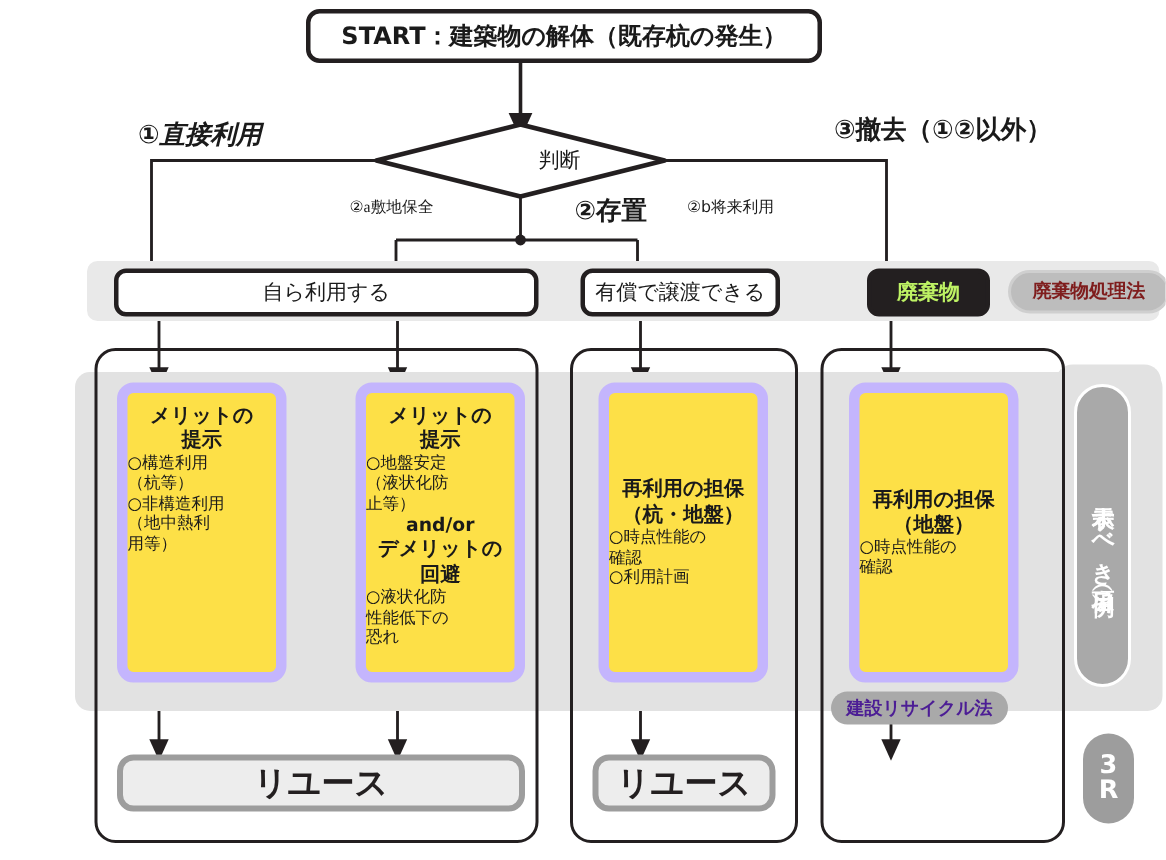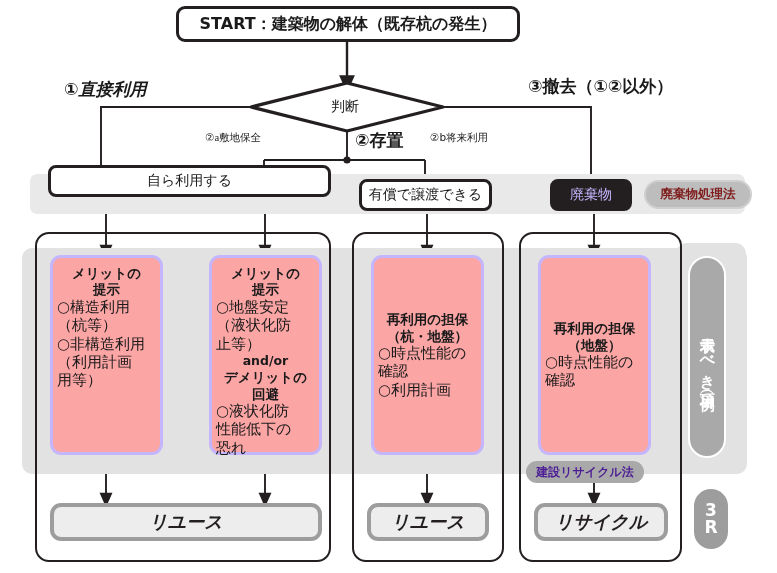--- a/index.html
+++ b/index.html
@@ -3,21 +3,21 @@
 <meta charset="utf-8">
 <style>
   html,body{margin:0;padding:0;background:#ffffff;}
   body{
     width:777px;height:573px;position:relative;overflow:hidden;
     font-family:"DejaVu Sans","Liberation Sans",sans-serif;
     color:#1a1a1a;
   }
   #stage{position:absolute;left:0;top:0;width:777px;height:573px;}
   svg.layer{position:absolute;left:0;top:0;width:777px;height:573px;}
-  .node{position:absolute;box-sizing:border-box;}
+  .node{position:absolute;box-sizing:border-box;margin-left:28px;}
 
   
   .start-box{
     left:176px;top:6px;width:344px;height:36px;
     border:3px solid #231f20;border-radius:9px;background:#fff;
     display:flex;align-items:center;justify-content:center;
     font-weight:bold;font-size:16px;letter-spacing:0px;
   }
 
   
@@ -46,65 +46,65 @@
     left:22px;top:248px;width:725px;height:226px;
     background:#e2e2e2;border-radius:10px;
   }
 
   
   .r2box{
     border:3px solid #231f20;border-radius:8px;background:#fff;
     display:flex;align-items:center;justify-content:center;
     font-size:14px;
   }
-  .r2-self{left:48px;top:165px;width:283px;height:32px;}
+  .r2-self{left:48px;top:179px;width:283px;height:32px;}
   .r2-sell{left:359px;top:179px;width:133px;height:32px;}
   .r2-waste{
     left:550px;top:179px;width:82px;height:32px;
     background:#231f20;border:3px solid #231f20;border-radius:8px;
-    color:#c4b5fd;font-weight:normal;font-size:14px;
+    color:#bef264;font-weight:bold;font-size:14px;
     display:flex;align-items:center;justify-content:center;
   }
   .pill-law{
     left:644px;top:180px;width:108px;height:29px;
     background:#bdbdbd;border:2px solid #cfcfcf;border-radius:15px;
     color:#7f1d1d;font-weight:bold;font-size:12.5px;
     display:flex;align-items:center;justify-content:center;
   }
 
   
   .group{
     border:2.5px solid #231f20;border-radius:14px;background:transparent;
   }
   .g1{left:35px;top:232px;width:296px;height:330px;}
   .g2{left:352px;top:232px;width:152px;height:330px;}
   .g3{left:519px;top:232px;width:163px;height:330px;}
 
   
   .card{
-    border:3px solid #c4b5fd;border-radius:11px;background:#fca5a5;
+    border:7px solid #c4b5fd;border-radius:11px;background:#fde047;
     display:flex;flex-direction:column;align-items:center;
     padding-top:7px;box-sizing:border-box;
   }
   .c1{left:50px;top:255px;width:113px;height:200px;}
   .c2{left:209px;top:255px;width:113px;height:200px;}
   .c3{left:371px;top:255px;width:113px;height:200px;justify-content:center;padding-top:0;}
   .c4{left:538px;top:255px;width:113px;height:200px;justify-content:center;padding-top:0;}
 
   .card .hd{font-weight:bold;font-size:13.5px;line-height:1.22;text-align:center;}
-  .card .li{font-size:15px;line-height:1.22;text-align:left;width:101px;
+  .card .li{font-size:11px;line-height:1.22;text-align:left;width:101px;
             text-indent:0;padding-left:2px;}
   .card .li.ind{}
   .card .ao{font-size:12.5px;font-weight:bold;line-height:1.3;text-align:left;}
 
   
   .result{
     border:4px solid #9d9d9d;border-radius:11px;background:#ededed;
     display:flex;align-items:center;justify-content:center;
-    font-size:18px;font-weight:bold;color:#231f20;font-style:italic;
+    font-size:22px;font-weight:bold;color:#231f20;
   }
   .res1{left:50px;top:503px;width:272px;height:38px;}
   .res2{left:367px;top:503px;width:122px;height:38px;}
   .res3{left:534px;top:503px;width:134px;height:38px;}
 
   .pill-recycle-law{
     left:526px;top:461px;width:118px;height:22px;
     background:#a9a9a9;border-radius:11px;
     color:#4c1d95;font-weight:bold;font-size:12px;
     display:flex;align-items:center;justify-content:center;
@@ -205,21 +205,21 @@
   <div class="node pill-law">
     <span>廃棄物処理法</span>
   </div>
 
   <div class="node card c1">
     <div class="hd">メリットの</div>
     <div class="hd">提示</div>
     <div class="li">○構造利用</div>
     <div class="li ind">（杭等）</div>
     <div class="li">○非構造利用</div>
-    <div class="li ind">（利用計画</div>
+    <div class="li ind">（地中熱利</div>
     <div class="li ind">用等）</div>
   </div>
 
   <div class="node card c2">
     <div class="hd">メリットの</div>
     <div class="hd">提示</div>
     <div class="li">○地盤安定</div>
     <div class="li ind">（液状化防</div>
     <div class="li ind">止等）</div>
     <div class="ao">and/or</div>
@@ -248,23 +248,20 @@
   <div class="node pill-recycle-law">
     <span>建設リサイクル法</span>
   </div>
 
   <div class="node result res1">
     <span>リユース</span>
   </div>
   <div class="node result res2">
     <span>リユース</span>
   </div>
-  <div class="node result res3">
-    <span>リサイクル</span>
-  </div>
 
   <div class="node v-pill">
     <span>表示すべき項目（例）</span>
   </div>
   <div class="node pill-3r">
     <span>3</span>
     <span>R</span>
   </div>
 
 </div>

